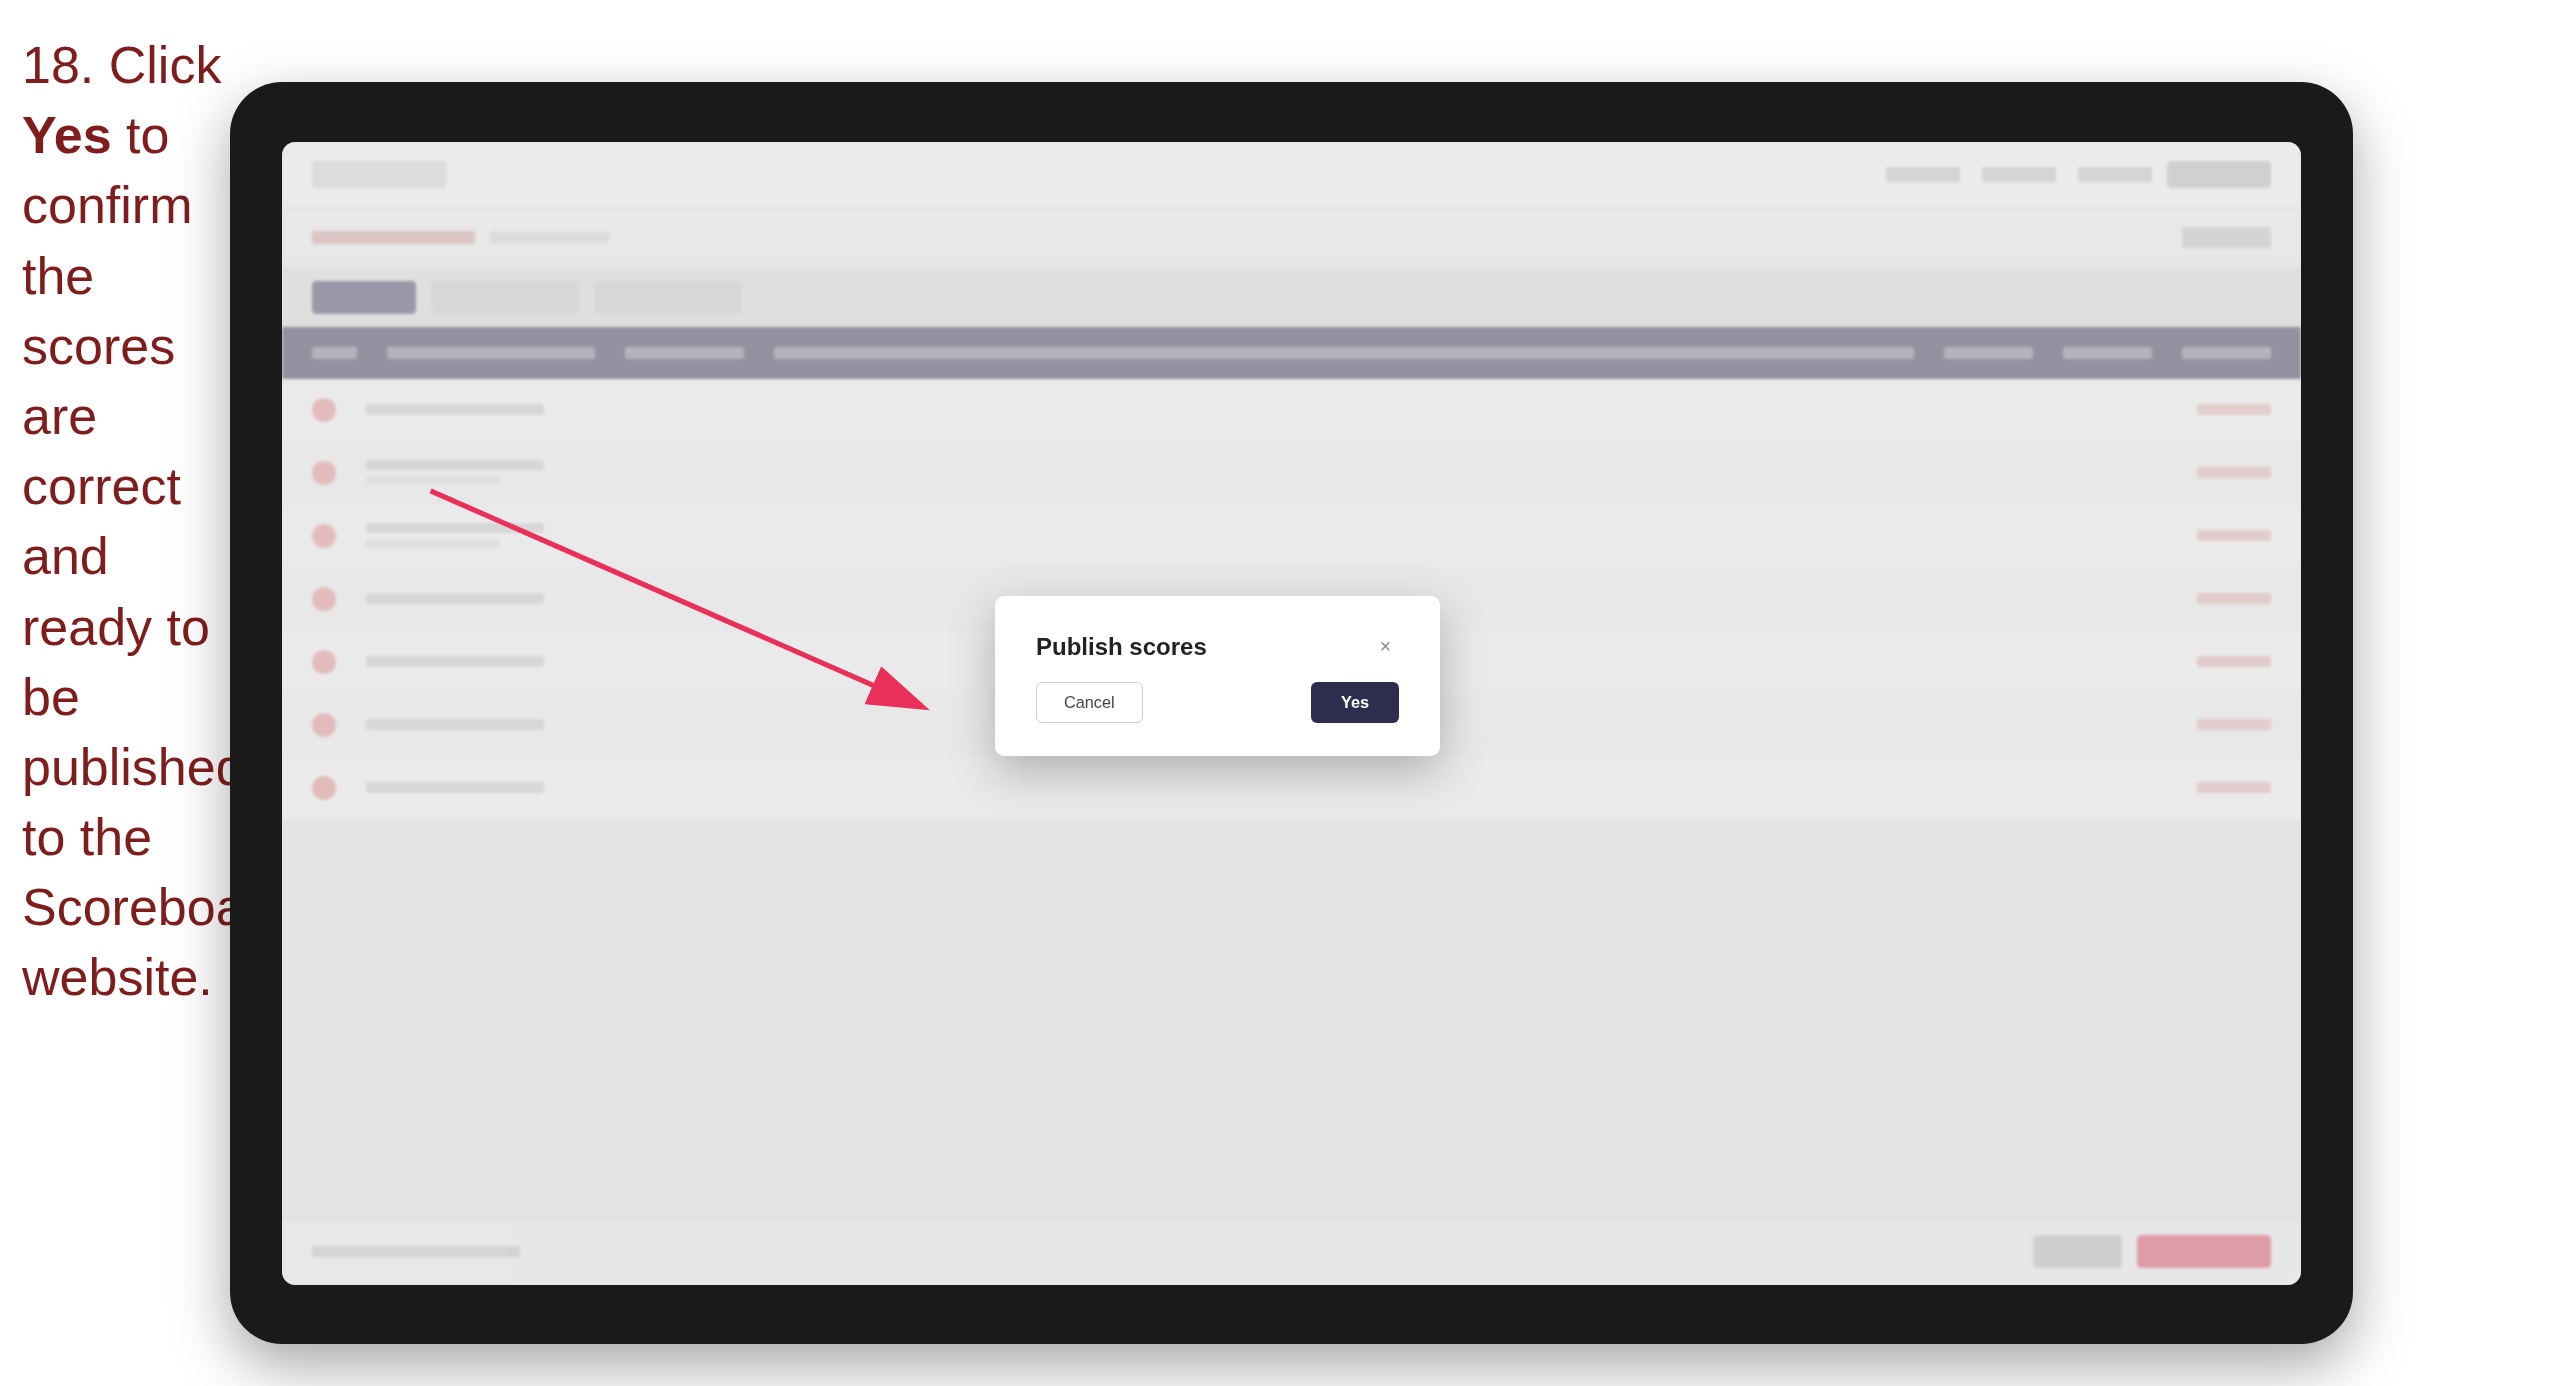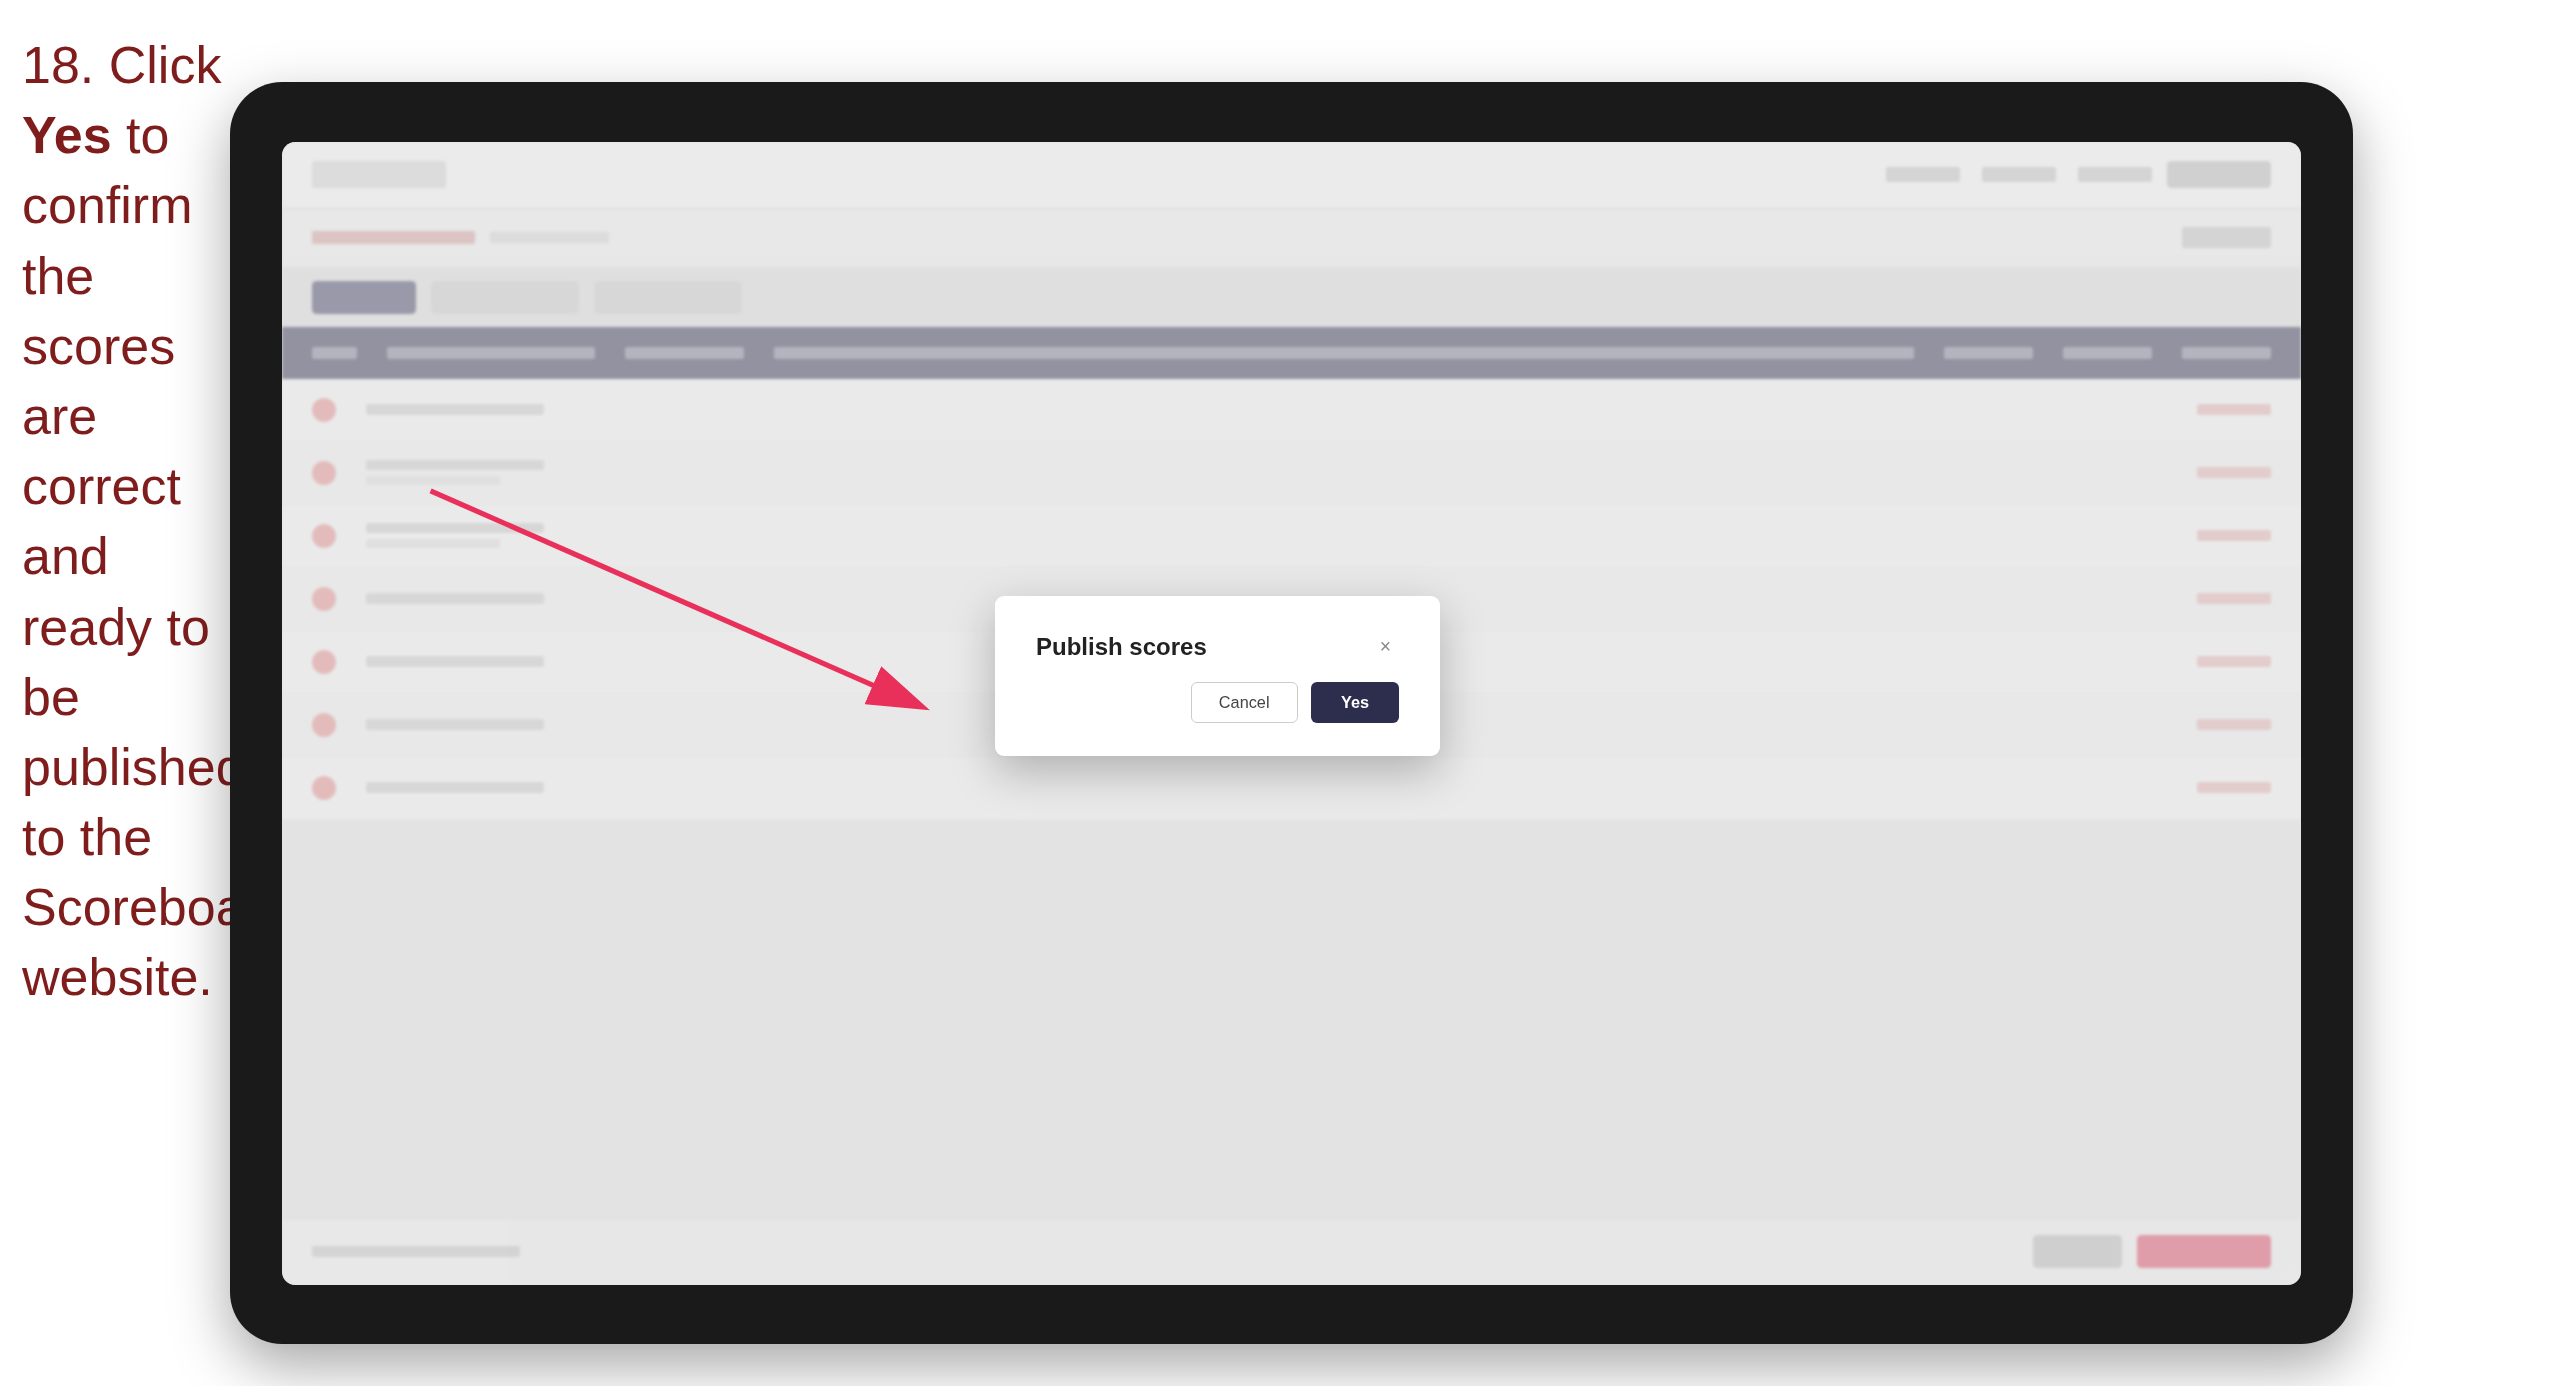--- a/index.html
+++ b/index.html
@@ -281,21 +281,21 @@
 
     .modal-body {
       font-size: 18px;
       color: #555555;
       margin-bottom: 33px;
       line-height: 1.5;
     }
 
     .modal-footer {
       display: flex;
-      justify-content: flex-end;
+      justify-content: space-between;
       gap: 13.4px;
     }
 
     .btn-cancel {
       padding: 10.4px 27px;
       font-size: 16.3px;
       border: 0.7px solid #cccccc;
       border-radius: 6px;
       background: #ffffff;
       color: #444444;

